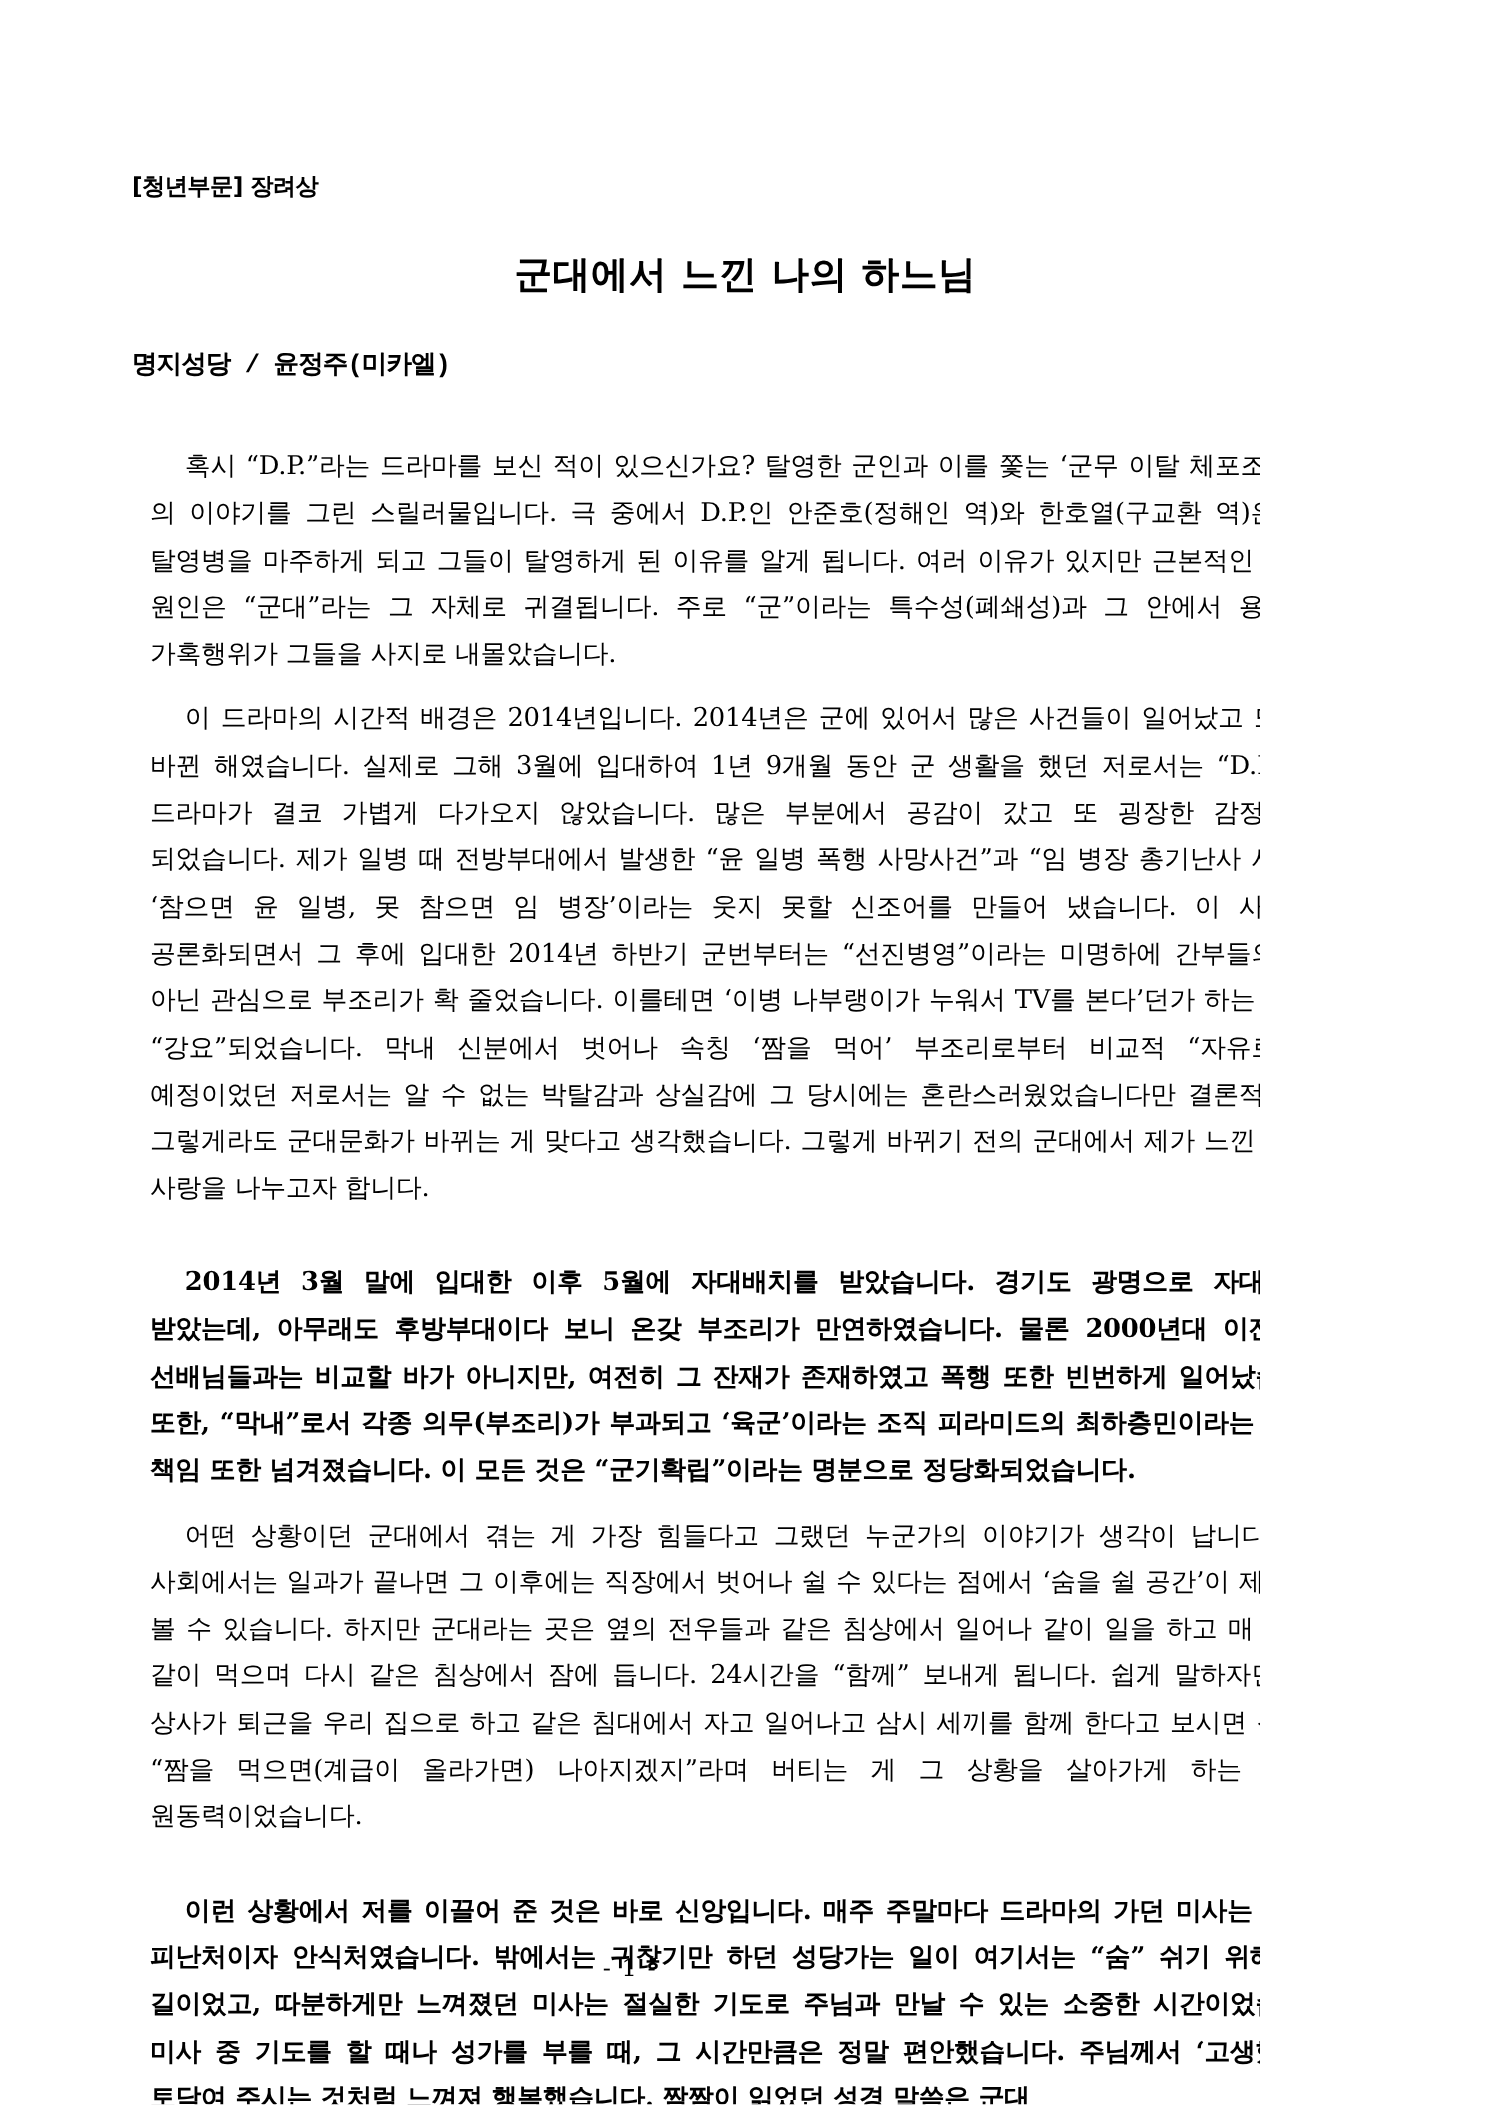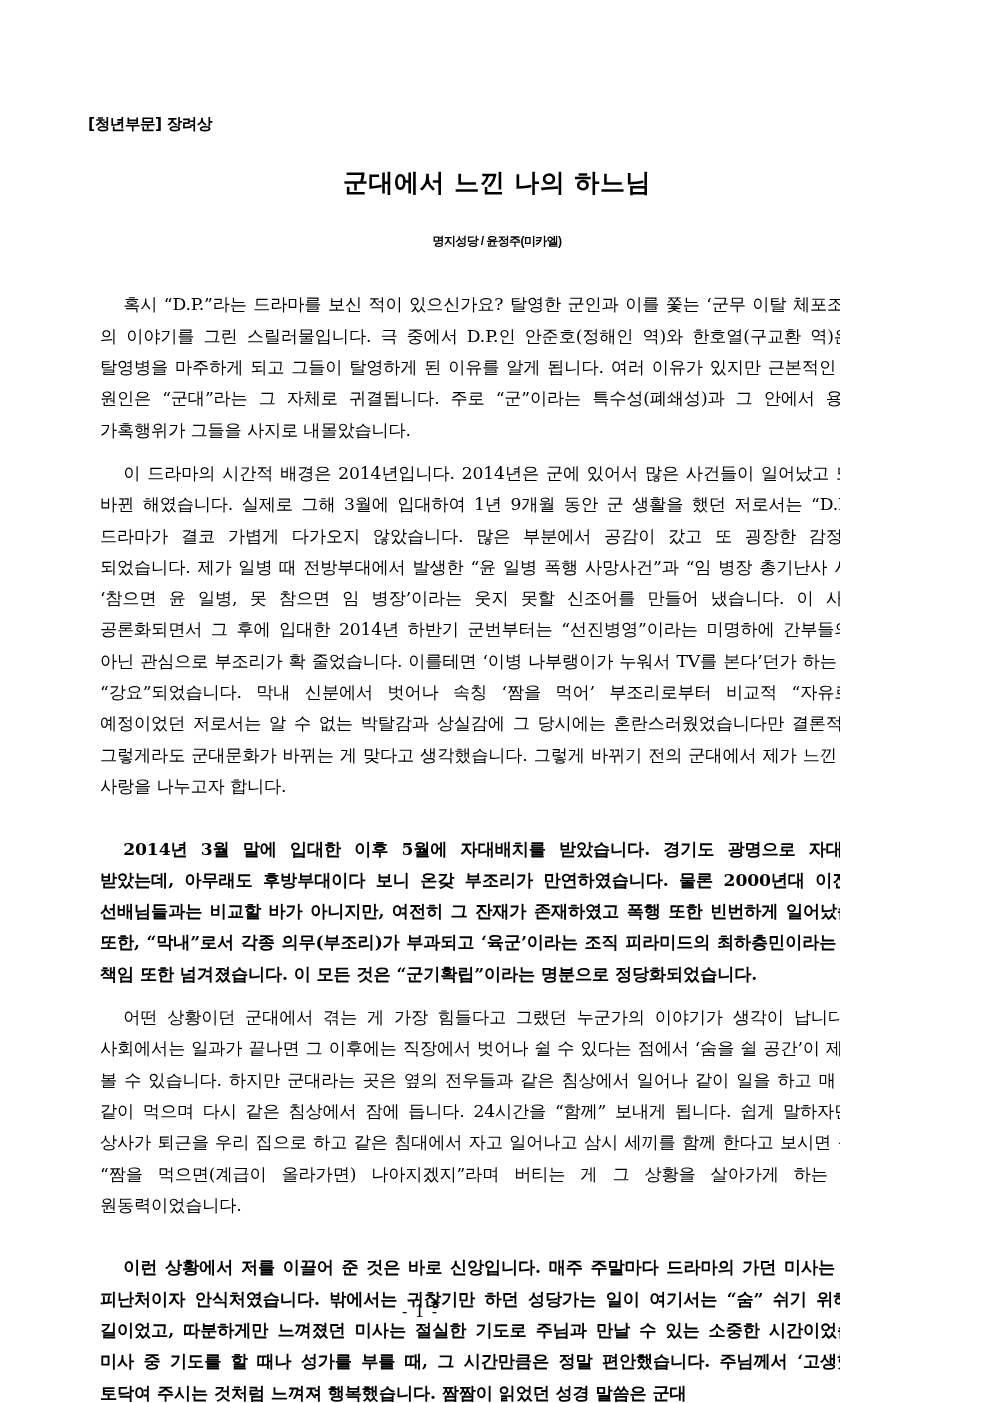--- a/index.html
+++ b/index.html
@@ -39,24 +39,24 @@
     font-family: "DejaVu Sans", "Liberation Sans", sans-serif;
     font-weight: bold;
     font-size: 25px;
     text-align: center;
     letter-spacing: 0.5px;
     margin: 16px;
     padding-top: 16px;
     line-height: 1.35;
   }
   .byline {
-    font-family: Liberation Sans, sans-serif;
+    font-family: Liberation Mono, monospace;
     font-weight: bold;
-    font-size: 12px;
-    text-align: center;
+    font-size: 17px;
+    text-align: left;
     letter-spacing: -0.6px;
     margin: 0;
     padding-top: 18px;
     line-height: 1.3;
   }
   .body-text {
     padding-top: 28px;
   }
   .para {
     font-family: "DejaVu Serif", "Liberation Serif", serif;

